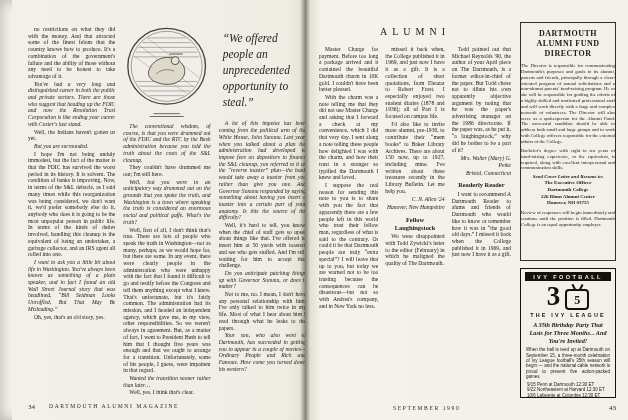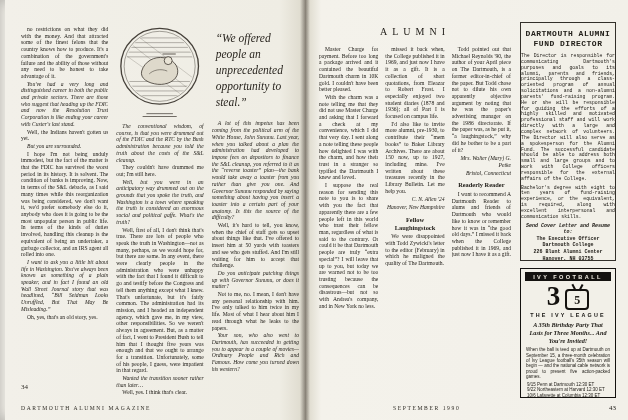--- a/index.html
+++ b/index.html
@@ -1,53 +1,53 @@
 <!DOCTYPE html>
 <html><head>
 <meta charset="utf-8">
 <style>
   html,body{margin:0;padding:0;}
   body{width:628px;height:420px;overflow:hidden;background:#6e6a63;}
   .spread{position:relative;width:628px;height:420px;background:#f4f2eb;
           font-family:"Liberation Serif","DejaVu Serif",serif;color:#23201b;
           box-shadow:inset 0 0 14px rgba(0,0,0,.28);}
   .page{position:absolute;top:0;height:420px;}
-  .page-left{left:5px;width:305px;background:linear-gradient(90deg,#f2f0e9 0%,#efede4 90%,#d9d5c7 100%);}
+  .page-left{left:12px;width:305px;background:linear-gradient(90deg,#f2f0e9 0%,#efede4 90%,#d9d5c7 100%);}
   .page-right{left:305px;width:323px;background:linear-gradient(90deg,#d9d5c7 0%,#f4f2eb 5%,#f2f0e9 100%);}
   .gutter{position:absolute;left:300px;top:0;width:10px;height:420px;
           background:linear-gradient(90deg,rgba(0,0,0,0) 0%,rgba(40,32,24,.38) 45%,rgba(40,32,24,.45) 55%,rgba(0,0,0,0) 100%);z-index:5;}
 
   
   .body3col{position:absolute;left:16px;right:11px;top:26px;bottom:24px;display:flex;gap:8px;}
   .col{flex:1;overflow:hidden;text-align:justify;font-size:5.6px;line-height:1.2;}
   .para{margin:0 0 1px 0;text-indent:6px;}
   .para.q{font-style:italic;}
   .para.sig{font-style:italic;text-align:right;text-indent:0;margin-top:2px;}
   .para.sig2{font-style:italic;text-align:right;text-indent:0;margin-bottom:4px;}
   .para.head{font-weight:bold;text-align:center;text-indent:0;font-size:6.4px;margin:5px 0 2px 0;}
 
   .illus{height:92px;margin:0 2px 5px 2px;}
   .pullquote{font-style:italic;font-size:11.5px;line-height:1.4;text-align:left;
              padding:4px 2px 10px 4px;color:#2a2620;}
 
   .pfoot{position:absolute;bottom:9px;font-size:5.6px;letter-spacing:1.6px;color:#2f2c26;}
   .pnum{font-size:7px;letter-spacing:0;}
-  .pfoot-left{left:16px;display:flex;align-items:flex-start;gap:14px;flex-direction:column;}
+  .pfoot-left{left:16px;display:flex;align-items:flex-start;gap:14px;}
   .pfoot-right{left:88px;}
   .pnum-right{position:absolute;right:12px;bottom:8px;font-size:7px;}
 
   
   .right-body{position:absolute;left:14px;right:12px;top:22px;bottom:22px;display:flex;gap:9px;}
   .letters{flex:1;display:flex;flex-direction:column;min-width:0;}
   .letters-title{text-align:center;font-size:10px;letter-spacing:5px;margin:4px 0 9px 0;color:#23201b;}
   .letters-cols{display:flex;gap:7px;flex:1;overflow:hidden;}
   .lcol{font-size:5.6px;}
 
   .sidebar{width:96px;flex:none;display:flex;flex-direction:column;gap:7px;}
-  .fundbox{flex:1;border:1px solid #33302a;padding:5px 0;overflow:hidden;background:#f2f0e8;font-family:Liberation Mono, monospace;}
+  .fundbox{flex:1;border:1px solid #33302a;padding:5px 0;overflow:hidden;background:#f2f0e8;}
   .fund-title{font-weight:bold;font-size:8px;line-height:1.25;text-align:center;letter-spacing:.5px;
               margin:1px 4px 4px 4px;}
   .fund-body{font-size:4.8px;line-height:1.22;text-align:justify;margin:0 0 3px 0;}
   .fund-send{font-size:5px;font-weight:bold;font-style:italic;text-align:center;margin:2px 0 1px 0;}
   .fund-addr{text-align:center;margin:0 0 3px 0;}
   .addr-line{font-size:5px;font-weight:bold;line-height:1.35;}
 
   .adbox{height:122px;flex:none;border:1.5px solid #14120f;background:#f2f0e8;padding:3px 4px;
          overflow:hidden;font-family:"Liberation Sans","DejaVu Sans",sans-serif;}
   .ad-banner{background:#14120f;color:#f3efe4;font-size:5.6px;letter-spacing:2.4px;text-align:center;

